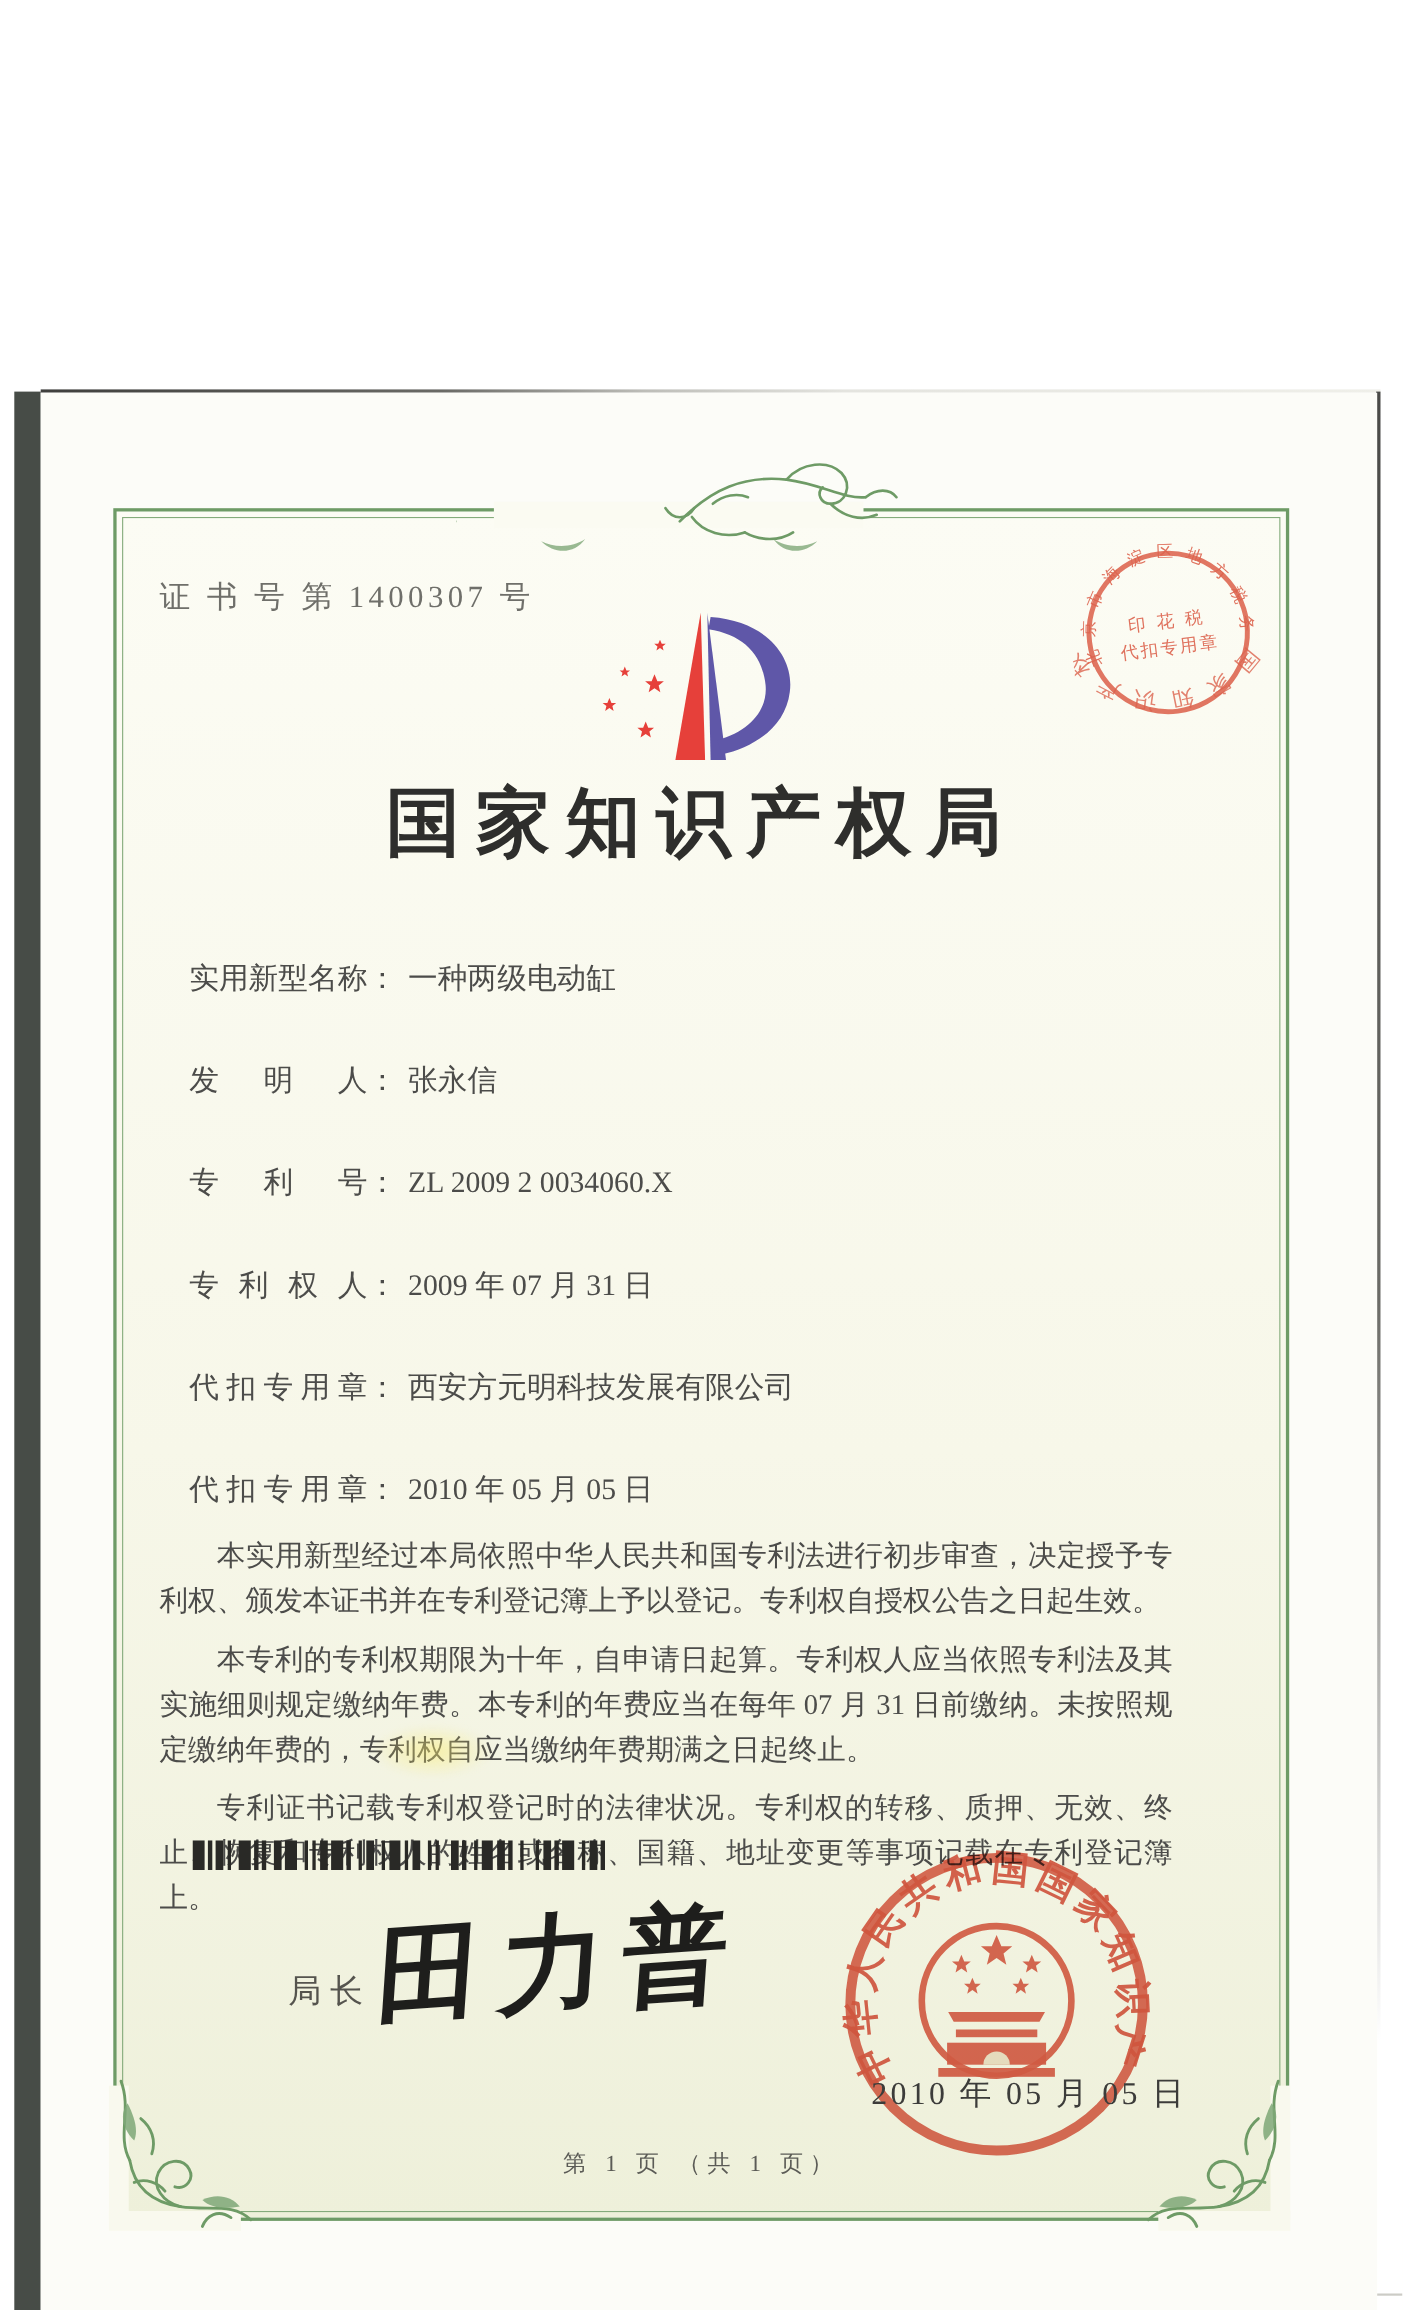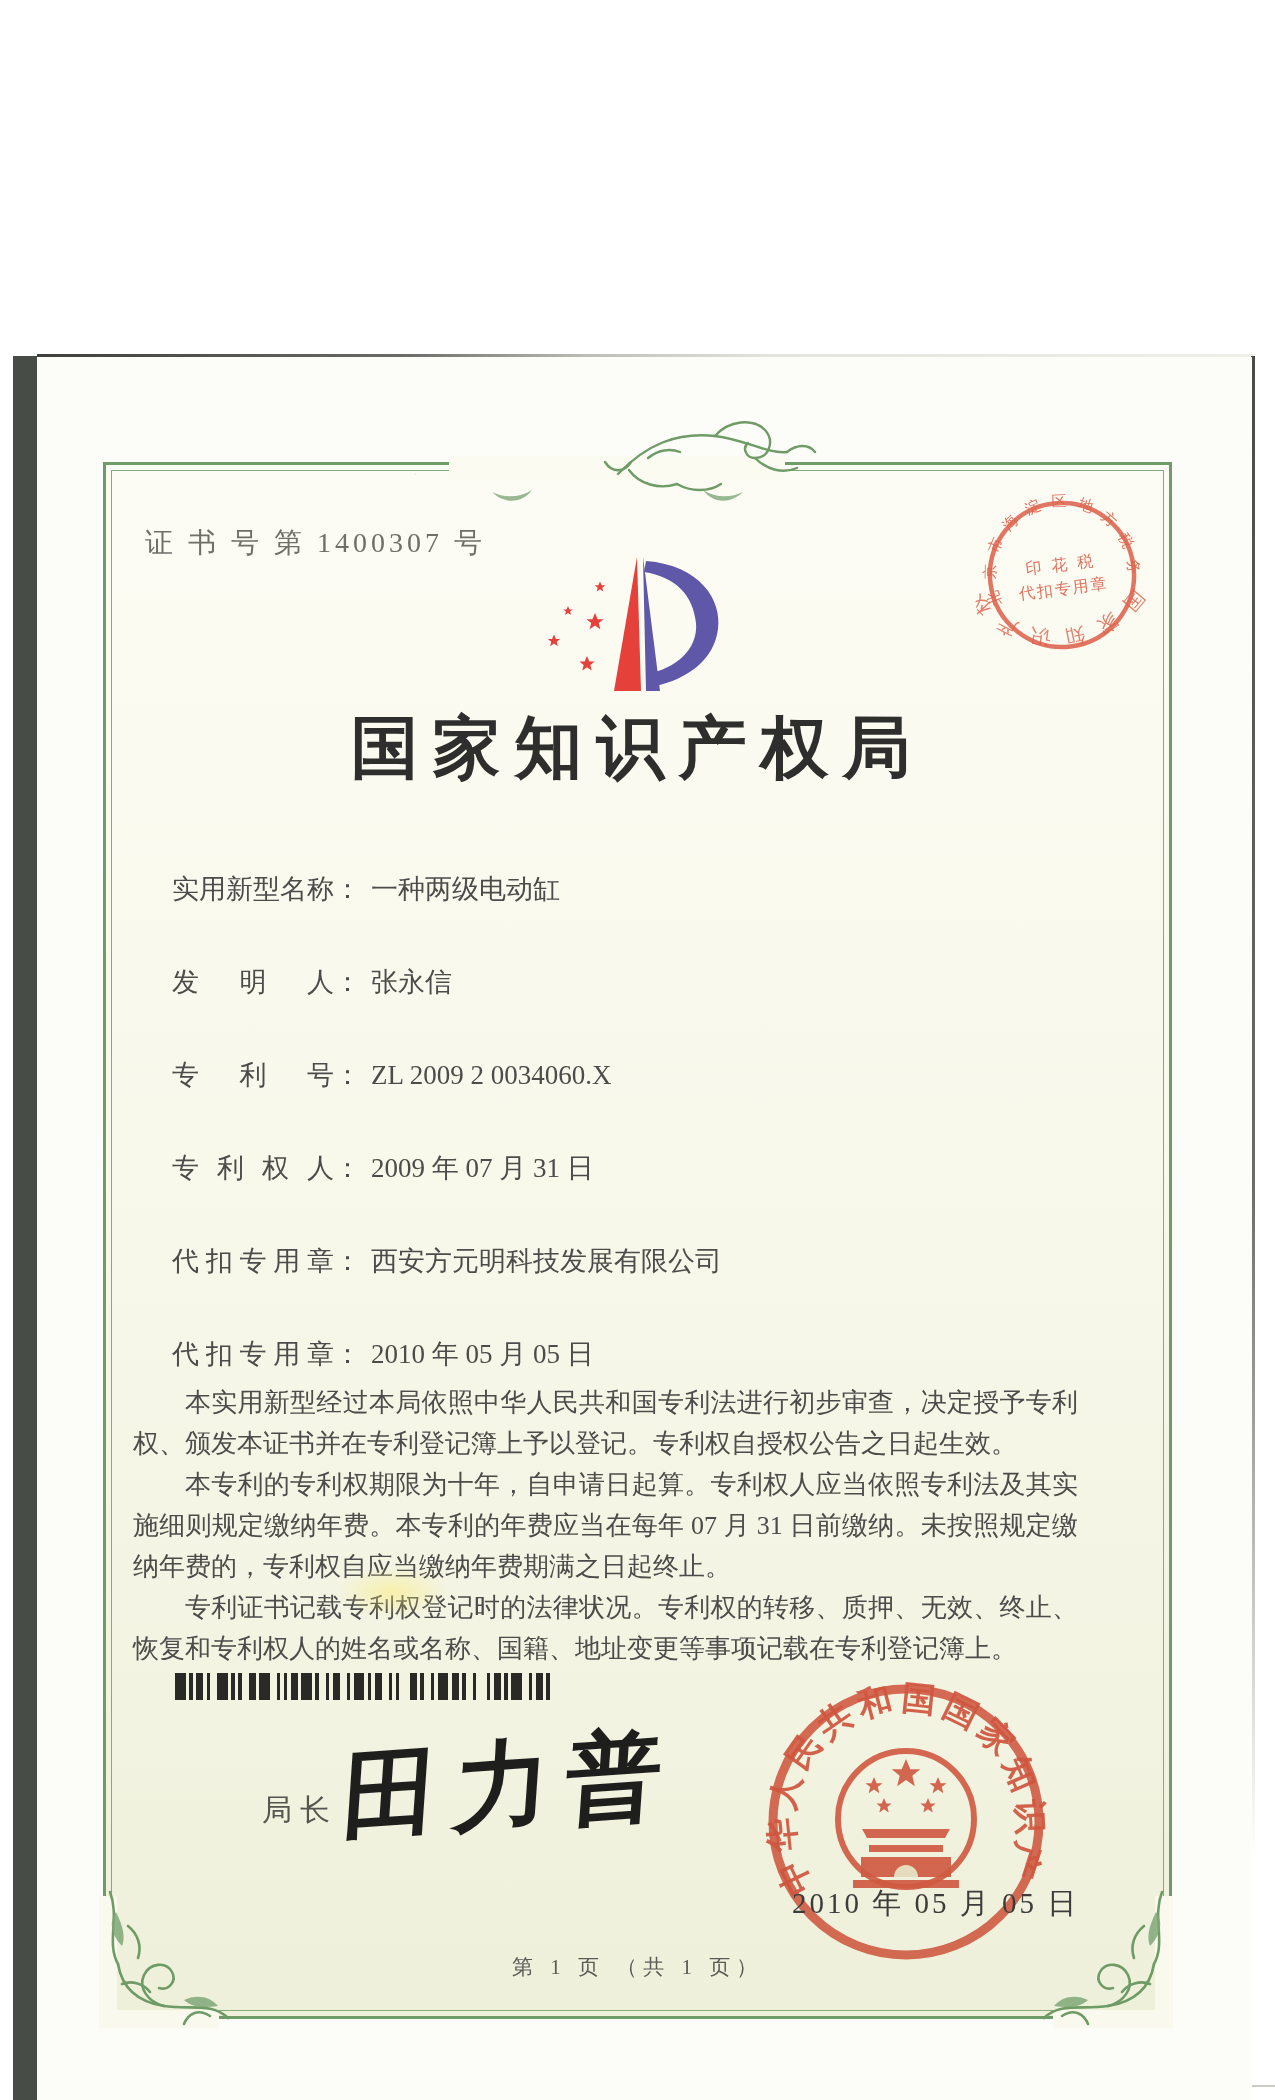--- a/index.html
+++ b/index.html
@@ -36,21 +36,21 @@
 
   .fields{left:172px;top:870px;width:900px;}
   .field-row{display:flex;align-items:flex-end;font-size:27px;color:#4c4c4a;
     line-height:38px;margin-bottom:55px;white-space:nowrap;}
   .flabel{display:inline-block;width:162px;text-align:justify;text-align-last:justify;
     text-justify:inter-character;}
   .fcolon{margin-right:10px;}
 
   .paragraphs{left:133px;top:1382px;width:945px;font-size:26px;line-height:41px;
     color:#4c4c4a;text-align:justify;}
-  .paragraphs p{margin:0;text-indent:2em;}
+  .paragraphs p{margin:12px;text-indent:2em;}
 
   .highlight-smudge{left:338px;top:1568px;width:110px;height:48px;border-radius:50%;
     background:radial-gradient(closest-side,rgba(250,236,110,0.50),rgba(250,236,110,0));
     filter:blur(3px);}
 
   .barcode{left:175px;top:1673px;width:386px;height:27px;white-space:nowrap;overflow:hidden;}
 
   .director-label{left:262px;top:1790px;font-size:30px;letter-spacing:8px;color:#55544e;}
   .signature{left:342px;top:1722px;font-size:96px;font-weight:700;color:#1e1e1c;
     letter-spacing:16px;transform:rotate(-4deg) skewX(-8deg);

